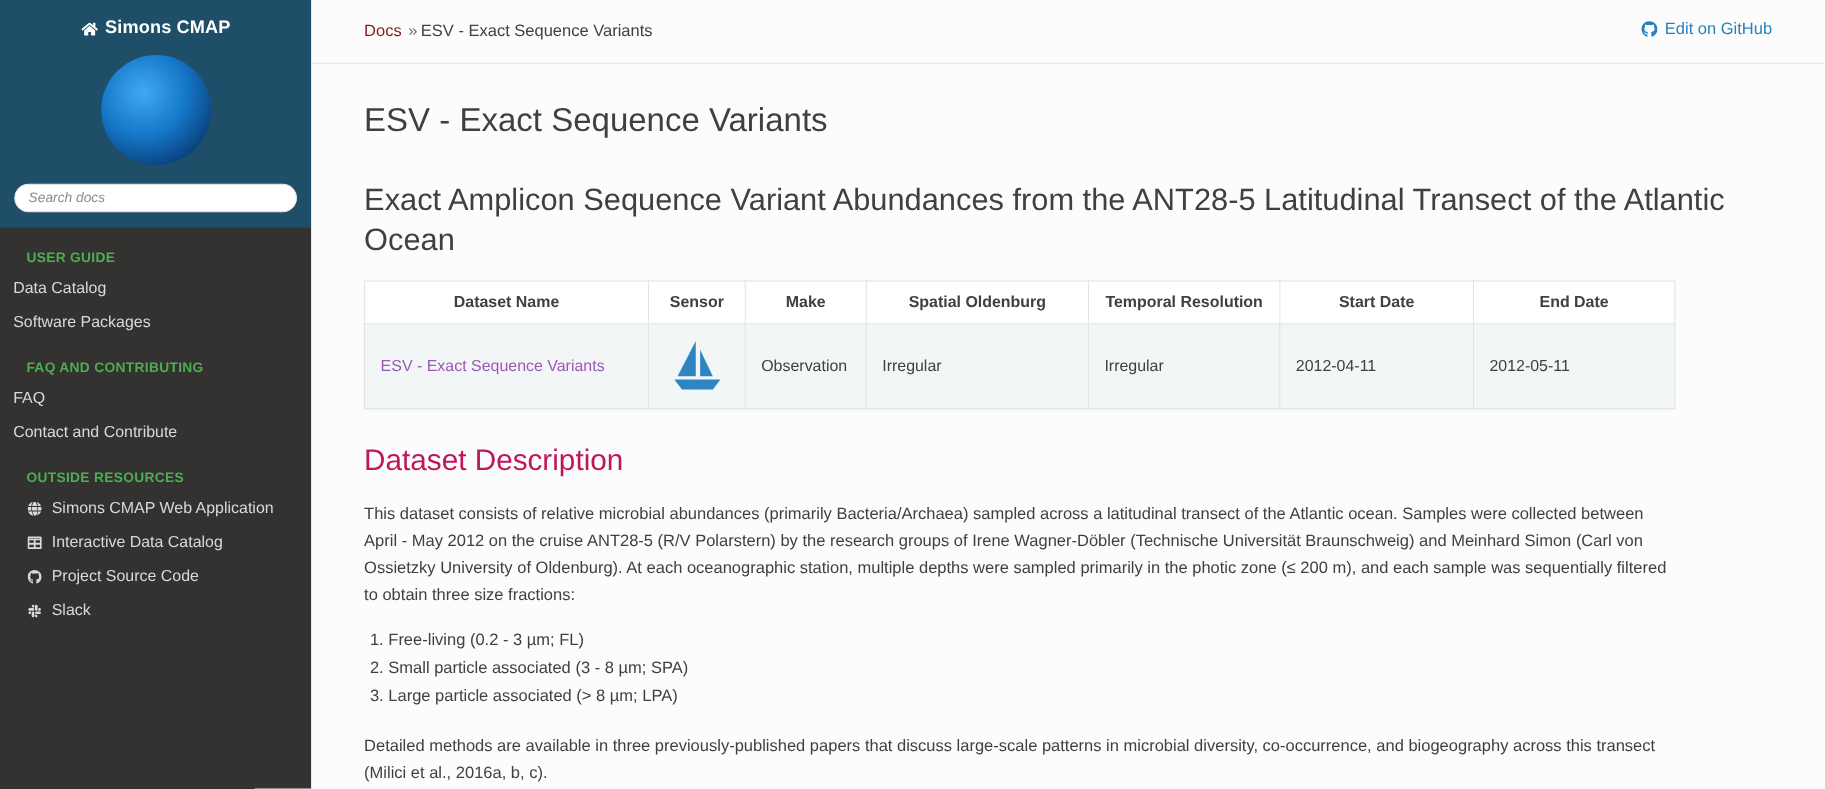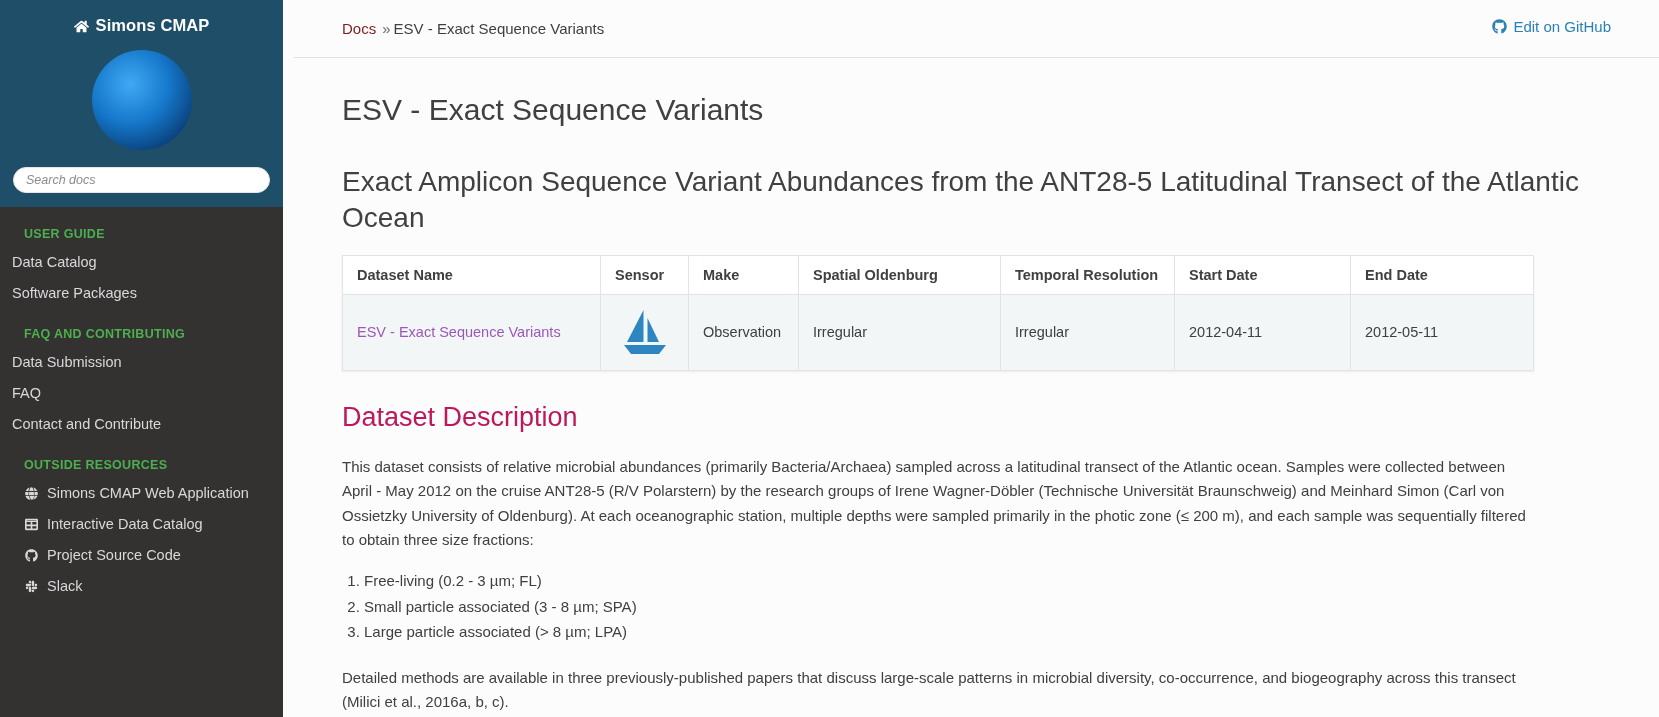--- a/index.html
+++ b/index.html
@@ -3,21 +3,21 @@
 <meta charset="utf-8">
 <style>
   * { box-sizing: border-box; }
   html, body {
     margin: 0; padding: 0;
     width: 1659px; height: 717px;
     overflow: hidden;
     background: #fcfcfc;
     font-family: "Liberation Sans", sans-serif;
   }
-  .page { display: flex; width: 1659px; height: 717px; gap: 11px; }
+  .page { display: flex; width: 1659px; height: 717px; }
 
   
   .sidebar {
     width: 283px; min-width: 283px; height: 717px;
     background: #343131;
     display: flex; flex-direction: column;
     overflow: hidden;
   }
   .sb-top {
     background: #1f4e68;
@@ -114,21 +114,21 @@
   table.ds-table {
     border-collapse: collapse;
     margin-top: 18px;
     width: 1192px;
     background: #fff;
     font-size: 14.5px;
     color: #404040;
     box-shadow: 0 1px 2px rgba(0,0,0,.07);
   }
   table.ds-table th {
-    text-align: left;
+    text-align: center;
     font-weight: bold;
     font-size: 14.5px;
     padding: 11px 14px;
     border: 1px solid #e1e4e5;
     background: #fff;
     white-space: nowrap;
   }
   table.ds-table td {
     padding: 11px 14px;
     border: 1px solid #e1e4e5;
@@ -252,21 +252,20 @@
 
     <div class="sb-nav">
 
       <div class="sb-caption">USER GUIDE</div>
       <a class="sb-link">Data Catalog</a>
       <a class="sb-link">Software Packages</a>
 
       <div class="sb-gap"></div>
 
       <div class="sb-caption">FAQ AND CONTRIBUTING</div>
-      <a class="sb-link">Data Submission</a>
       <a class="sb-link">FAQ</a>
       <a class="sb-link">Contact and Contribute</a>
 
       <div class="sb-gap"></div>
 
       <div class="sb-caption">OUTSIDE RESOURCES</div>
 
       <a class="sb-link with-icon">
         <span class="sb-ico">
           <svg viewBox="0 0 496 512" width="13" height="13" fill="#d9d9d9">

